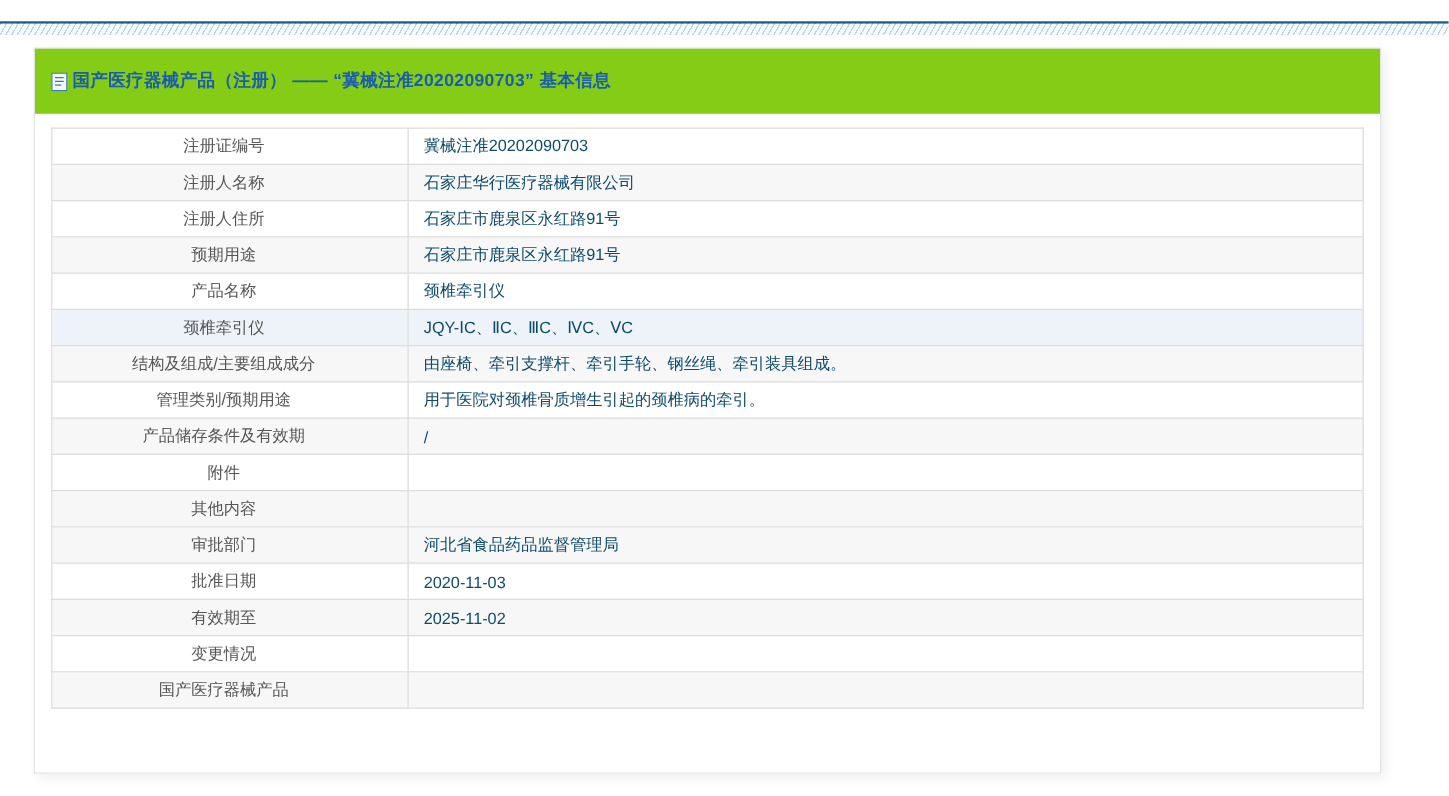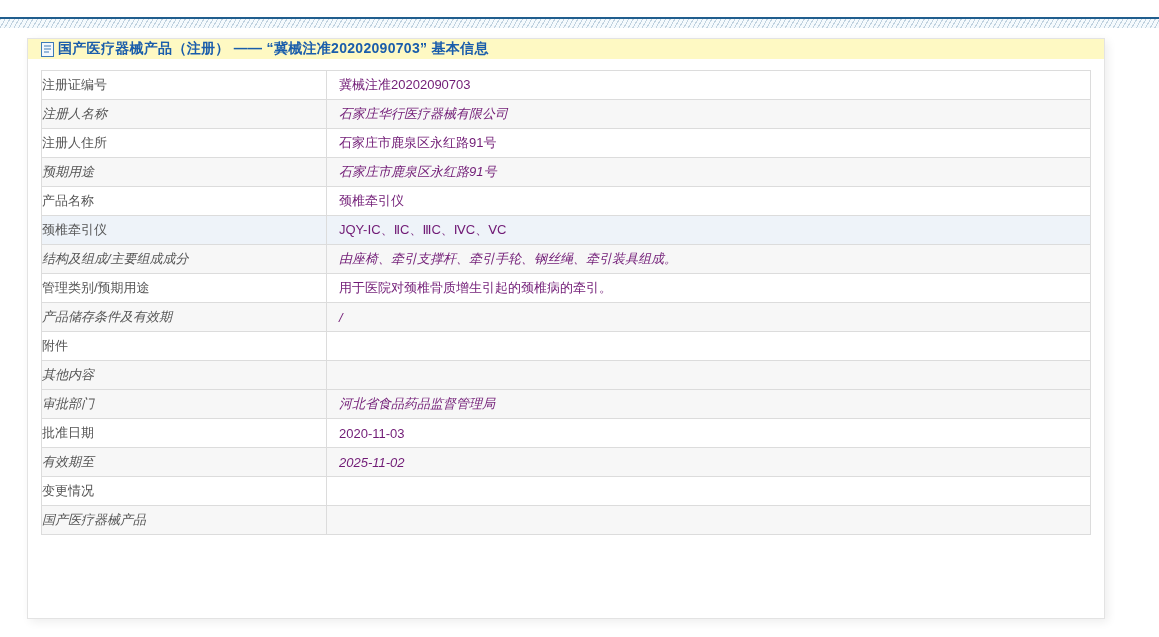--- a/index.html
+++ b/index.html
@@ -20,21 +20,21 @@
       rgba(32,94,142,0.28) 0px, rgba(32,94,142,0.28) 1px,
       rgba(245,250,253,1) 1px, rgba(245,250,253,1) 4px);
   }
   .panel {
     position:absolute; left:27px; top:38px; width:1078px; height:581px;
     background:#ffffff;
     border:1px solid #e3e3e3;
     box-shadow:3px 3px 9px rgba(0,0,0,0.07);
   }
   .panel-header {
-    height:20px; background:#fef9c3;
+    height:52px; background:#84cc16;
     display:flex; align-items:center;
     padding-left:13px;
   }
   .doc-icon { width:13px; height:15px; margin-right:4px; flex:0 0 auto; }
   .panel-title {
     font-size:14px; font-weight:bold; color:#1a5dab;
     letter-spacing:0.3px;
     white-space:nowrap;
   }
   .panel-body { padding:11px 13px 0 13px; }
@@ -46,29 +46,29 @@
   }
   table.info td {
     height:29px;
     font-size:13px;
     border:1px solid #dcdcdc;
     overflow:hidden;
     white-space:nowrap;
   }
   td.label {
     width:285px;
-    text-align:left;
+    text-align:center;
     padding-right:10px;
     color:#555555;
   }
   td.value {
     padding-left:12px;
-    color:#701a75;
+    color:#0c4a6e;
   }
-  tr.even { background:#f7f7f7;font-style:italic; }
+  tr.even { background:#f7f7f7; }
   tr.hl   { background:#eef3f9; }
 </style>
 </head>
 <body>
 
 <div class="top-line"></div>
 <div class="top-stripes"></div>
 
 <div class="panel">
   <div class="panel-header">

